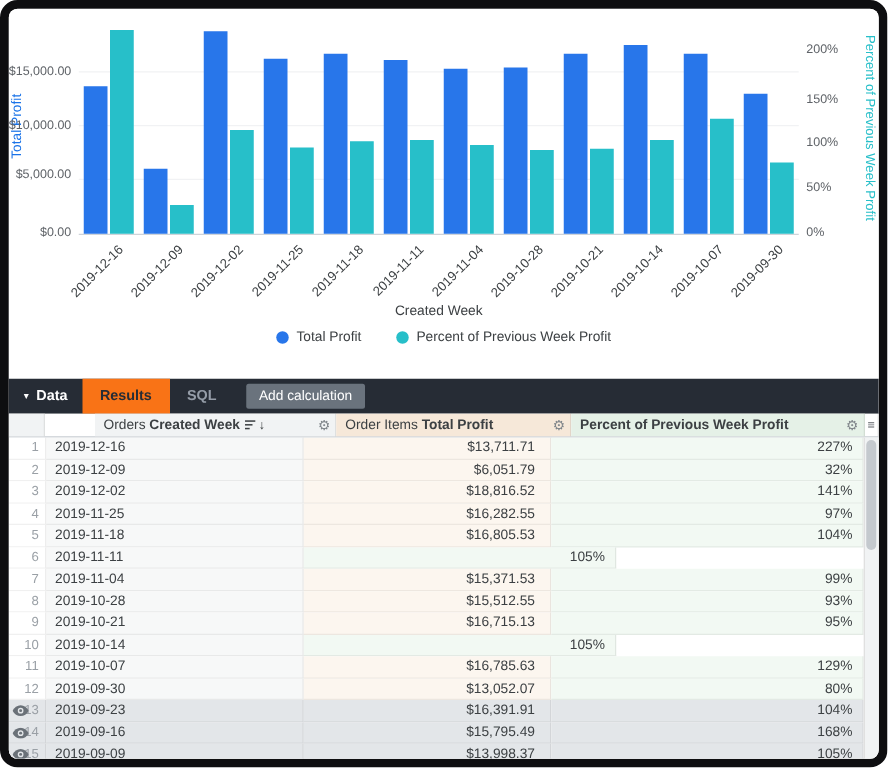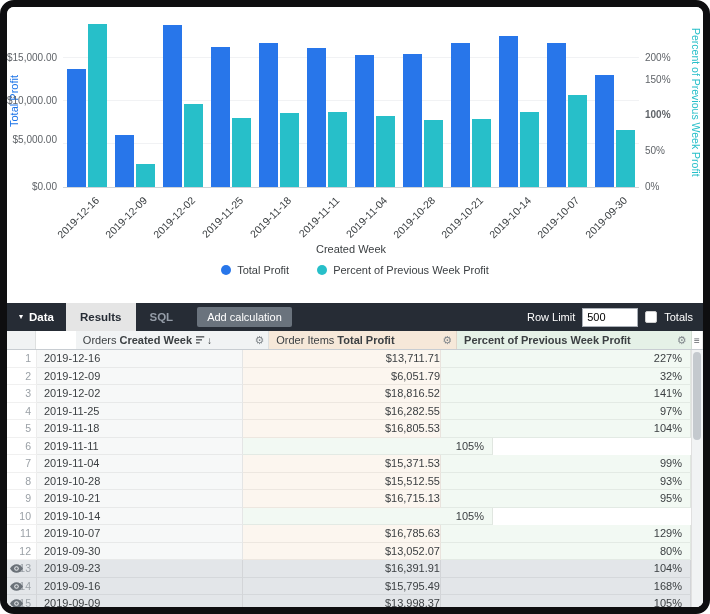--- a/index.html
+++ b/index.html
@@ -18,21 +18,21 @@
   .x-title { position:absolute; left:56px; top:236px; width:576px; text-align:center; font-size:11px; color:#3c4043; }
   .legend { position:absolute; left:0; top:257px; width:696px; display:flex; justify-content:center; gap:28px; align-items:center; font-size:11px; color:#3c4043; }
   .legend-item { display:flex; align-items:center; cursor:pointer; }
   .dot { width:10px; height:10px; border-radius:50%; display:inline-block; margin-right:6px; }
 
   
   .toolbar { position:absolute; top:296px; left:0; width:696px; height:28px; background:#262c35; display:flex; align-items:center; color:#fff; font-size:11.5px; box-sizing:border-box; }
   .tab-data { display:flex; align-items:center; gap:6px; padding:0 12px; height:100%; font-weight:bold; cursor:pointer; }
   .caret { font-size:8px; line-height:1; }
   .tab { padding:0 14px; height:100%; display:flex; align-items:center; font-weight:bold; cursor:pointer; }
-  .tab.active { background:#e5e5e5; color:#262c35; }
+  .tab.active { background:#f97316; color:#262c35; }
   .tab.sql { color:#959da8; }
   .add-calc { margin-left:10px; background:#6a737d; color:#fff; border:none; font-size:11px; padding:4px 10px; border-radius:2px; font-family:inherit; cursor:pointer; }
   .toolbar-right { margin-left:auto; display:flex; align-items:center; gap:7px; padding-right:10px; }
   .rl-label,.totals-label { color:#fff; font-size:11px; }
   .rl-input { width:46px; height:15px; border:1px solid #aab0b8; font-size:11px; padding:1px 4px; font-family:inherit; }
   .totals-cb { width:12px; height:12px; appearance:none; -webkit-appearance:none; background:#fff; border:1px solid #d0d0d0; border-radius:2px; margin:0; }
 
   
   .table-section { position:absolute; top:324px; left:0; width:696px; height:276px; background:#fff; }
   .thead { position:absolute; top:0; left:0; width:696px; height:19px; display:flex; font-size:11px; border-bottom:1px solid #c8cdd2; box-sizing:border-box; }
@@ -51,21 +51,21 @@
   .th .gear { margin-left:auto; color:#80868b; font-size:11px; cursor:pointer; }
   .sort-wrap { display:flex; align-items:center; gap:2px; margin-left:4px; }
   .sort-arrow { font-size:10px; font-weight:bold; color:#3c4043; }
   .menu-glyph { color:#5f6368; font-size:10px; }
 
   #table-body { position:absolute; top:19px; left:0; width:684px; bottom:0; overflow:hidden; }
   .trow { display:flex; height:17.5px; line-height:17.5px; font-size:11px; }
   .cell { box-sizing:border-box; border-right:1px solid rgba(0,0,0,0.07); border-bottom:1px solid rgba(0,0,0,0.06); white-space:nowrap; overflow:hidden; }
   .c-gutter { width:30px; background:#fff; color:#9aa0a6; text-align:right; padding-right:5px; font-size:10.5px; position:relative; }
   .c1 { width:206px; background:#f7f8f8; padding-left:7px; color:#3c4043; }
-  .c2 { width:198px; background:#fcf6ef; text-align:right; padding-right:0; color:#3c4043; }
+  .c2 { width:198px; background:#fcf6ef; text-align:right; padding-right:12px; color:#3c4043; }
   .c3 { width:250px; background:#f2f9f3; text-align:right; padding-right:8px; color:#3c4043; }
   .hidden-row .c-gutter, .hidden-row .c1, .hidden-row .c2, .hidden-row .c3 { background:#e3e6e9; }
   .eye { position:absolute; left:3px; top:4px; }
 
   .vscroll { position:absolute; top:19px; right:0; width:12px; bottom:0; background:#f1f3f4; border-left:1px solid #e0e0e0; box-sizing:border-box; cursor:pointer; }
   .vthumb { position:absolute; top:2px; left:1px; width:8px; height:88px; background:#c4c9ce; border-radius:4px; }
 </style>
 </head>
 <body>
 
@@ -125,39 +125,33 @@
       <div class="x-label" style="right: 226px;">2019-10-21</div>
       <div class="x-label" style="right: 178px;">2019-10-14</div>
       <div class="x-label" style="right: 130px;">2019-10-07</div>
       <div class="x-label" style="right: 82px;">2019-09-30</div>
       <div class="left-tick" style="top: 174px;">$0.00</div>
       <div class="left-tick" style="top: 127px;">$5,000.00</div>
       <div class="left-tick" style="top: 88px;">$10,000.00</div>
       <div class="left-tick" style="top: 45px;">$15,000.00</div>
       <div class="right-tick" style="top: 174px;">0%</div>
       <div class="right-tick" style="top: 138.167px;">50%</div>
-      <div class="right-tick" style="top: 102.333px; font-weight: bold;">100%</div>
+      <div class="right-tick" style="top: 102.333px;">100%</div>
       <div class="right-tick" style="top: 66.5px;">150%</div>
-      <div class="right-tick" style="top: 45px;">200%</div>
+      <div class="right-tick" style="top: 27px;">200%</div>
     </div>
 
   <div class="toolbar">
     <div class="tab-data">
       <span class="caret">▾</span>
       <span>Data</span>
     </div>
     <div class="tab active">Results</div>
     <div class="tab sql">SQL</div>
     <button class="add-calc">Add calculation</button>
-    <div class="toolbar-right">
-      <span class="rl-label">Row Limit</span>
-      <input class="rl-input" value="500" style="">
-      <input type="checkbox" class="totals-cb" style="">
-      <span class="totals-label">Totals</span>
-    </div>
   </div>
 
   <div class="table-section">
     <div class="thead">
       <div class="th w-gutter th-gutter"></div>
       <div class="th w1 th-col1">
         <span class="view">Orders</span>
         <span class="field">Created Week</span>
         <span class="sort-wrap">
           <svg width="9" height="8" viewBox="0 0 12 10">

